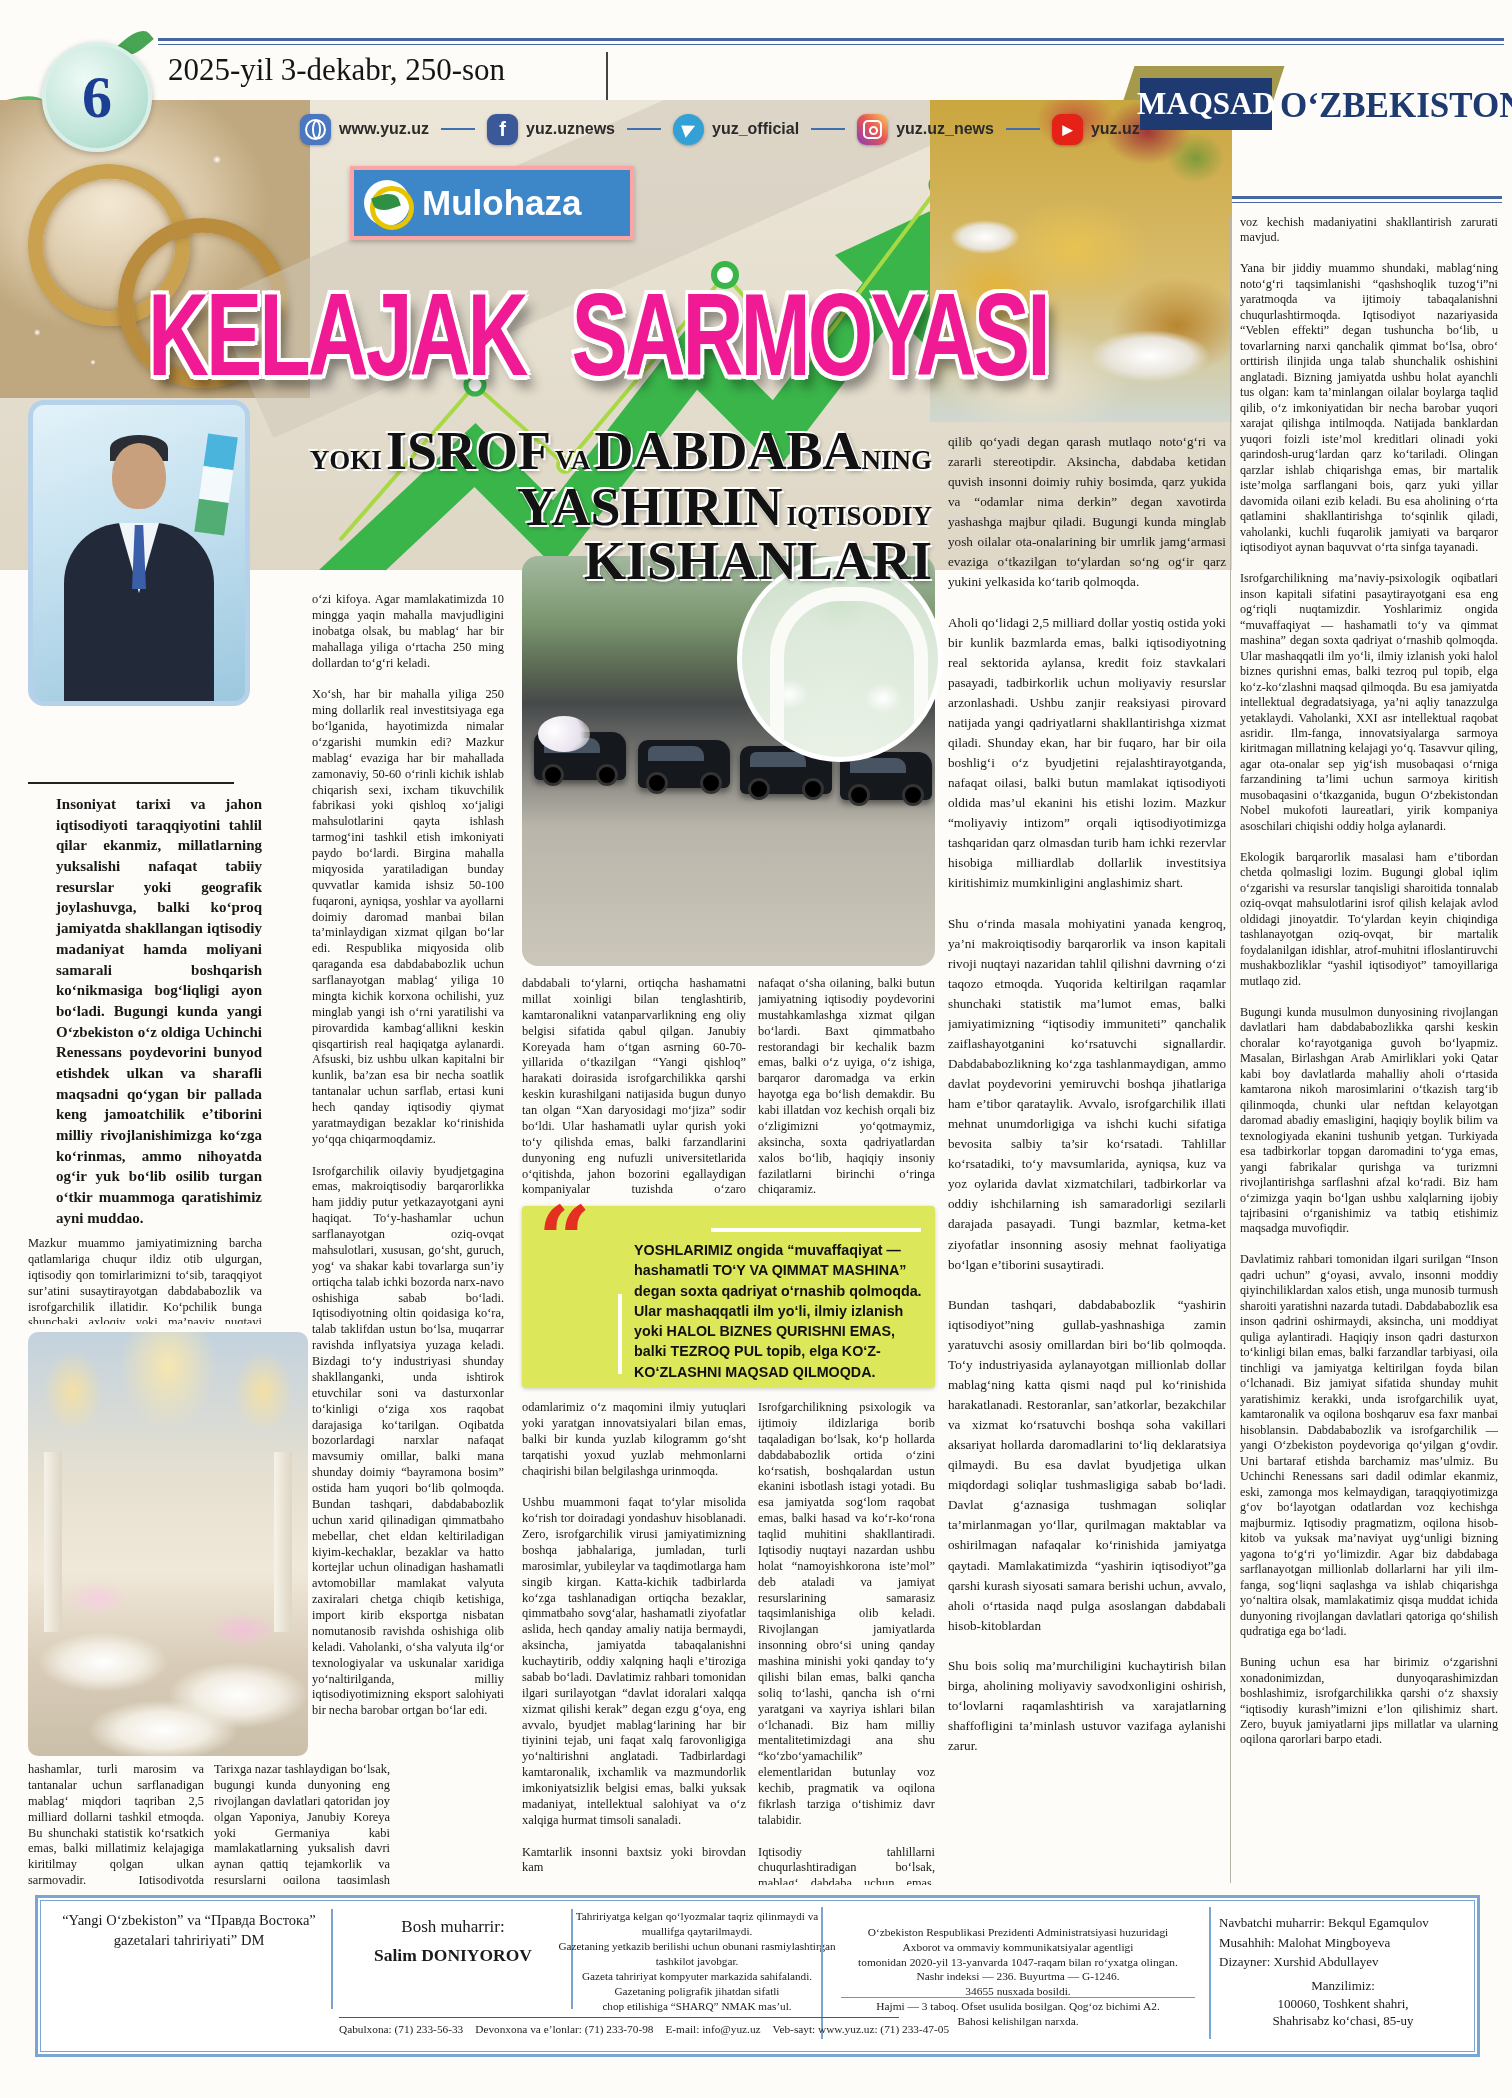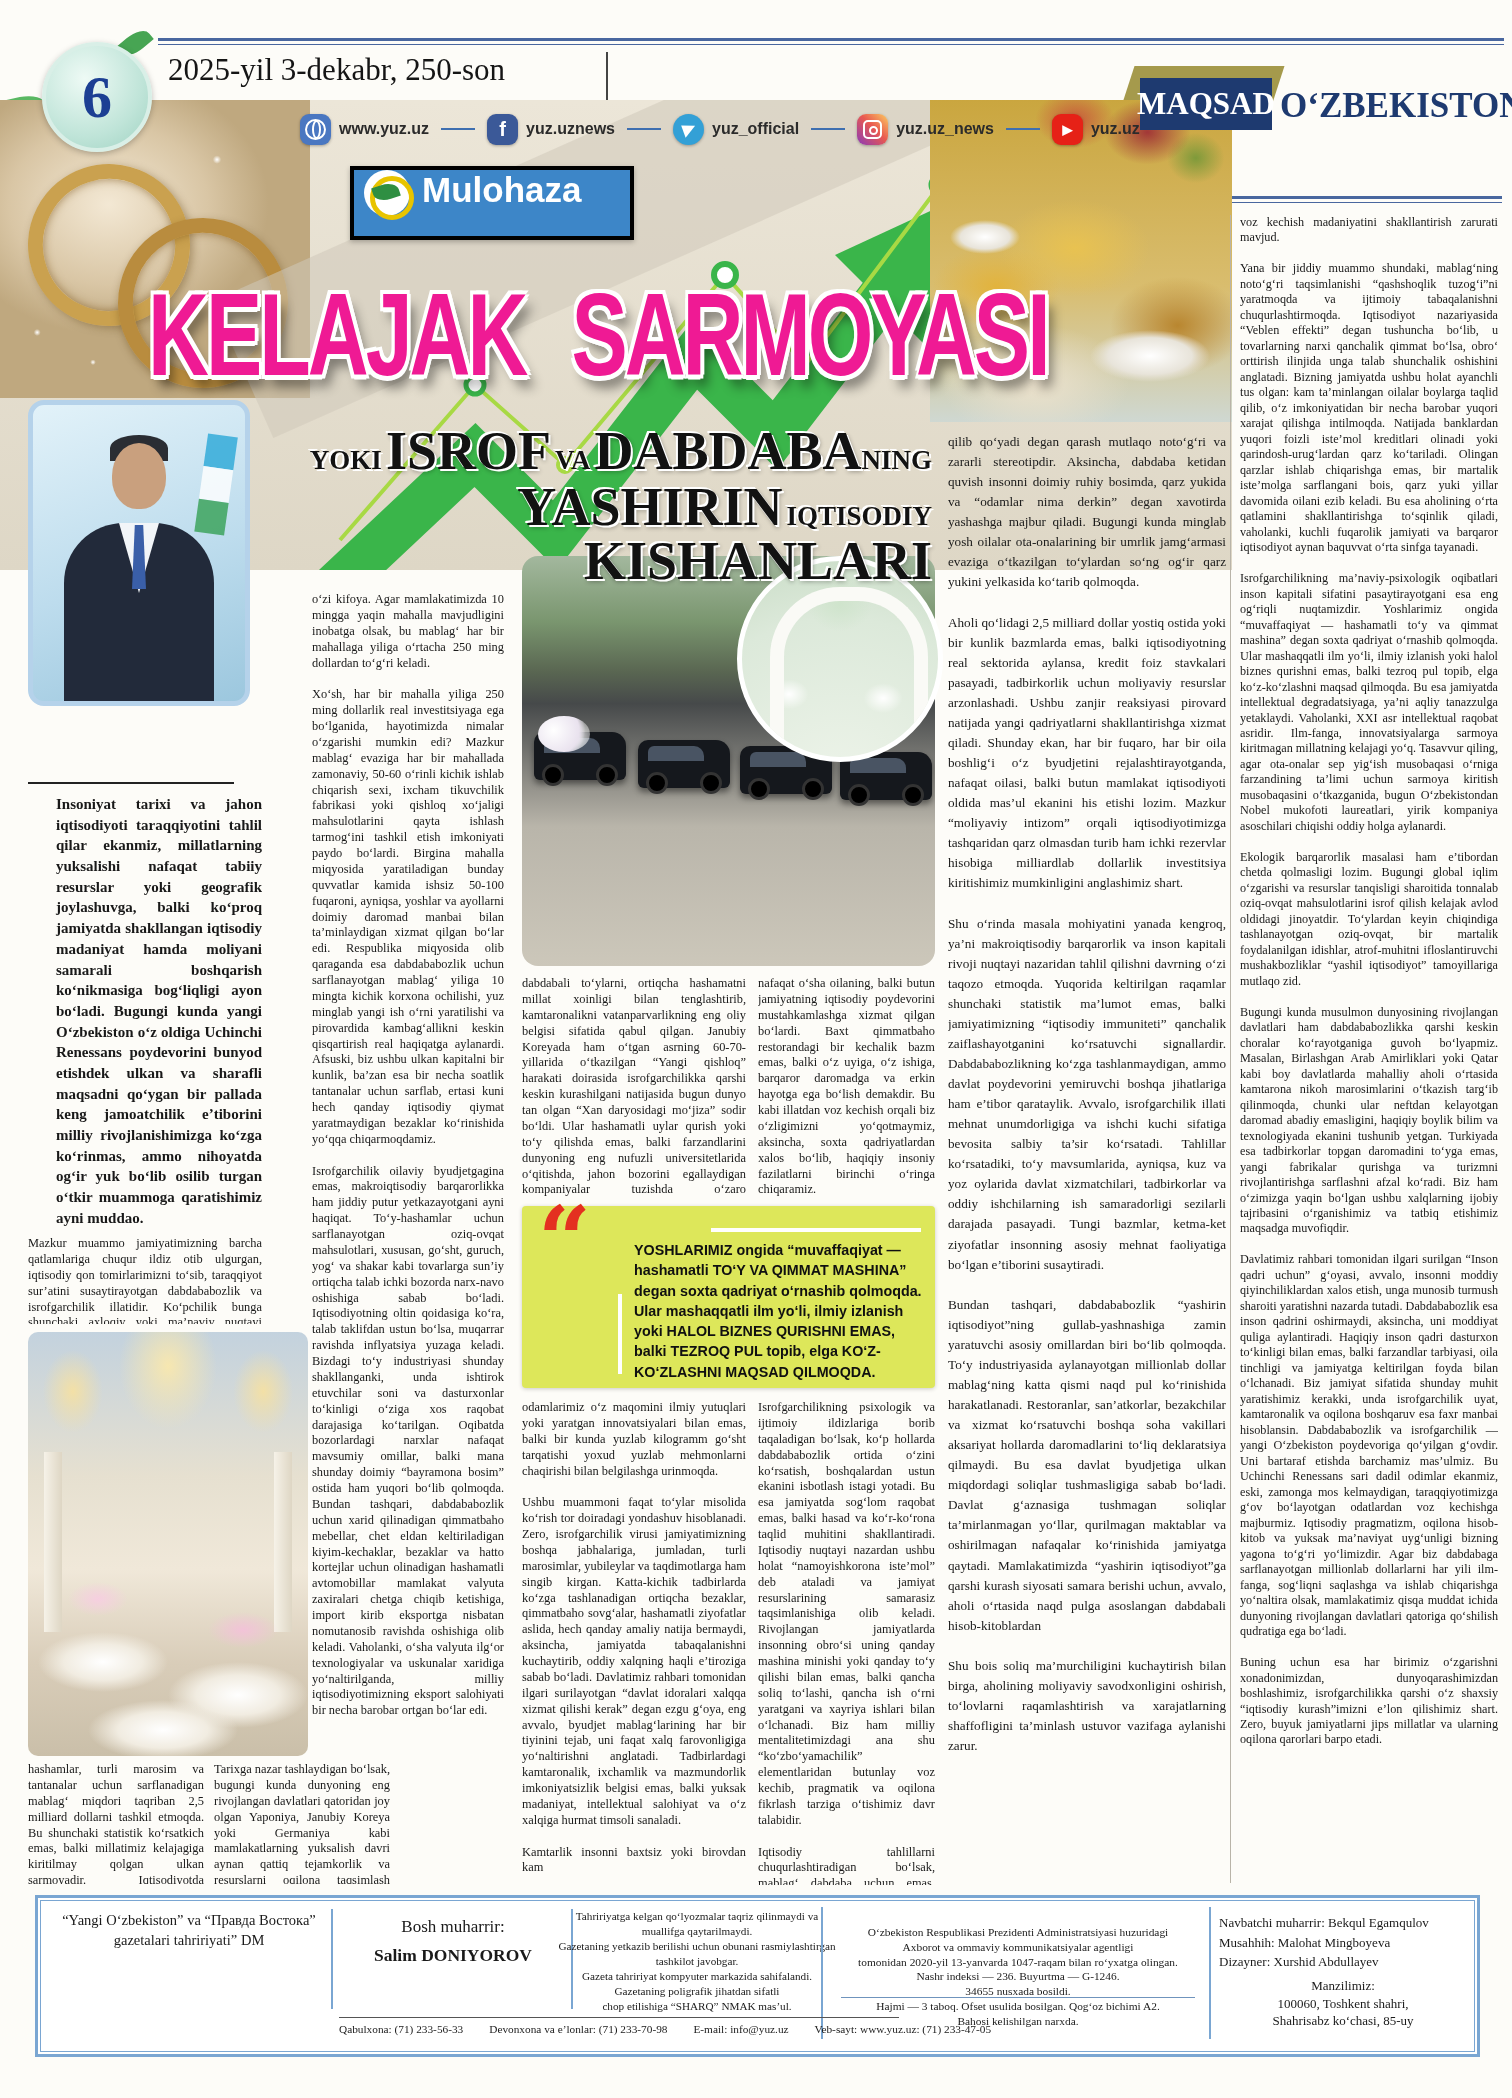--- a/index.html
+++ b/index.html
@@ -64,22 +64,22 @@
        radial-gradient(40px 35px at 88% 18%, #7e9a3a, transparent 72%),
        radial-gradient(100px 65px at 48% 46%, #e8c251, transparent 75%),
        radial-gradient(85px 55px at 22% 58%, #e2b33c, transparent 75%),
        radial-gradient(120px 75px at 35% 88%, #ece2cd, transparent 78%),
        radial-gradient(90px 65px at 82% 70%, #b9862f, transparent 75%),
        linear-gradient(180deg,#caa63f,#d9bd6e 58%,#cfd8d2);}
   .plate{position:absolute;background:radial-gradient(closest-side,#ffffff,#e8e4da 70%,transparent);border-radius:50%;}
   .p1{left:1090px;top:230px;width:120px;height:52px;}
   .p2{left:950px;top:120px;width:70px;height:34px;}
   
-  .badge{left:350px;top:166px;width:276px;height:66px;background:#3d86c8;border:4px solid #000000;
-         display:flex;align-items:flex-start;z-index:7;box-shadow:0 2px 5px rgba(0,0,0,.25);}
+  .badge{left:350px;top:166px;width:276px;height:66px;background:#3d86c8;border:4px solid #fca5a5;
+         display:flex;align-items:center;z-index:7;box-shadow:0 2px 5px rgba(0,0,0,.25);}
   .badge-logo{width:46px;height:46px;border-radius:50%;background:#fff;margin:0 12px 0 10px;position:relative;}
   .badge-logo i{position:absolute;left:6px;top:6px;width:34px;height:34px;border:5px solid #e8c400;border-radius:50%;}
   .badge-logo b{position:absolute;left:9px;top:14px;width:26px;height:16px;background:#2f8f42;border-radius:0 60% 0 60%;transform:rotate(-18deg);}
   .badge-text{color:#fff;font-family:"Liberation Sans",sans-serif;font-weight:bold;font-size:35px;}
   
   .headline{left:140px;top:268px;width:800px;height:158px;z-index:6;text-align:center;
      font-family:"Liberation Sans",sans-serif;font-weight:900;font-size:86px;letter-spacing:-3px;word-spacing:26px;
      color:#ef1a94;transform:scale(.98,1.35);transform-origin:center top;white-space:nowrap;
      text-shadow:3px 3px 0 #fff,-3px -3px 0 #fff,3px -3px 0 #fff,-3px 3px 0 #fff,0 4px 0 #fff,4px 0 0 #fff,7px 9px 10px rgba(0,0,0,.45);}
   .subhead{z-index:6;text-align:right;color:#121212;font-weight:bold;line-height:1;}
@@ -156,21 +156,21 @@
   .fc4rule{left:800px;top:96px;width:354px;height:1px;background:#6f94bd;}
   .fc4b{left:790px;top:101px;width:374px;font-size:10.8px;line-height:1.28;}
   .fc5a{left:1178px;top:12px;width:248px;font-size:13px;line-height:1.5;text-align:left;}
   .fc5b{left:1178px;top:76px;width:248px;font-size:13px;line-height:1.35;}
   .fvr{position:absolute;width:2px;background:#7aa6d2;}
   .fv1{left:290px;top:8px;height:100px;}
   .fv2{left:530px;top:8px;height:100px;}
   .fv3{left:780px;top:6px;height:132px;}
   .fv4{left:1168px;top:6px;height:132px;}
   .contact-rule{left:298px;top:116px;width:560px;height:1px;background:#555;position:absolute;}
-  .contacts{left:298px;top:122px;width:720px;position:absolute;display:flex;gap:26px;font-size:11.3px;white-space:nowrap;}
+  .contacts{left:298px;top:122px;width:720px;position:absolute;display:flex;gap:12px;font-size:11.3px;white-space:nowrap;}
 </style>
 </head>
 <body>
 
 <div class="page">
 
   <div class="abs toprule1"></div>
   <div class="abs toprule2"></div>
   <div class="abs leaf l1"></div>
   <div class="abs leaf l2"></div>

